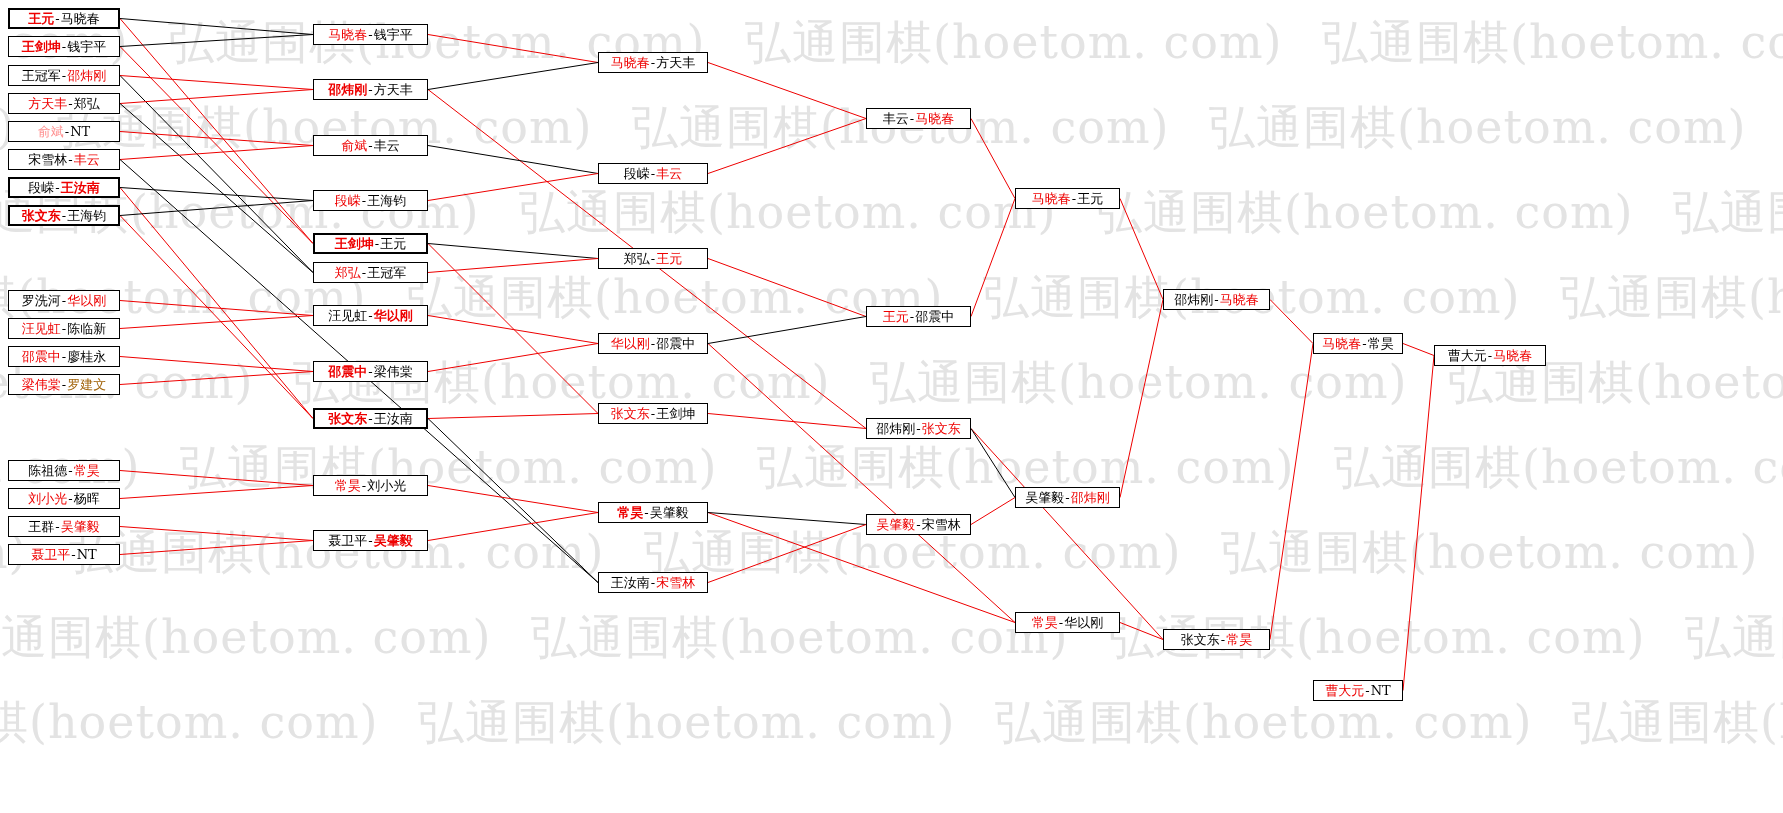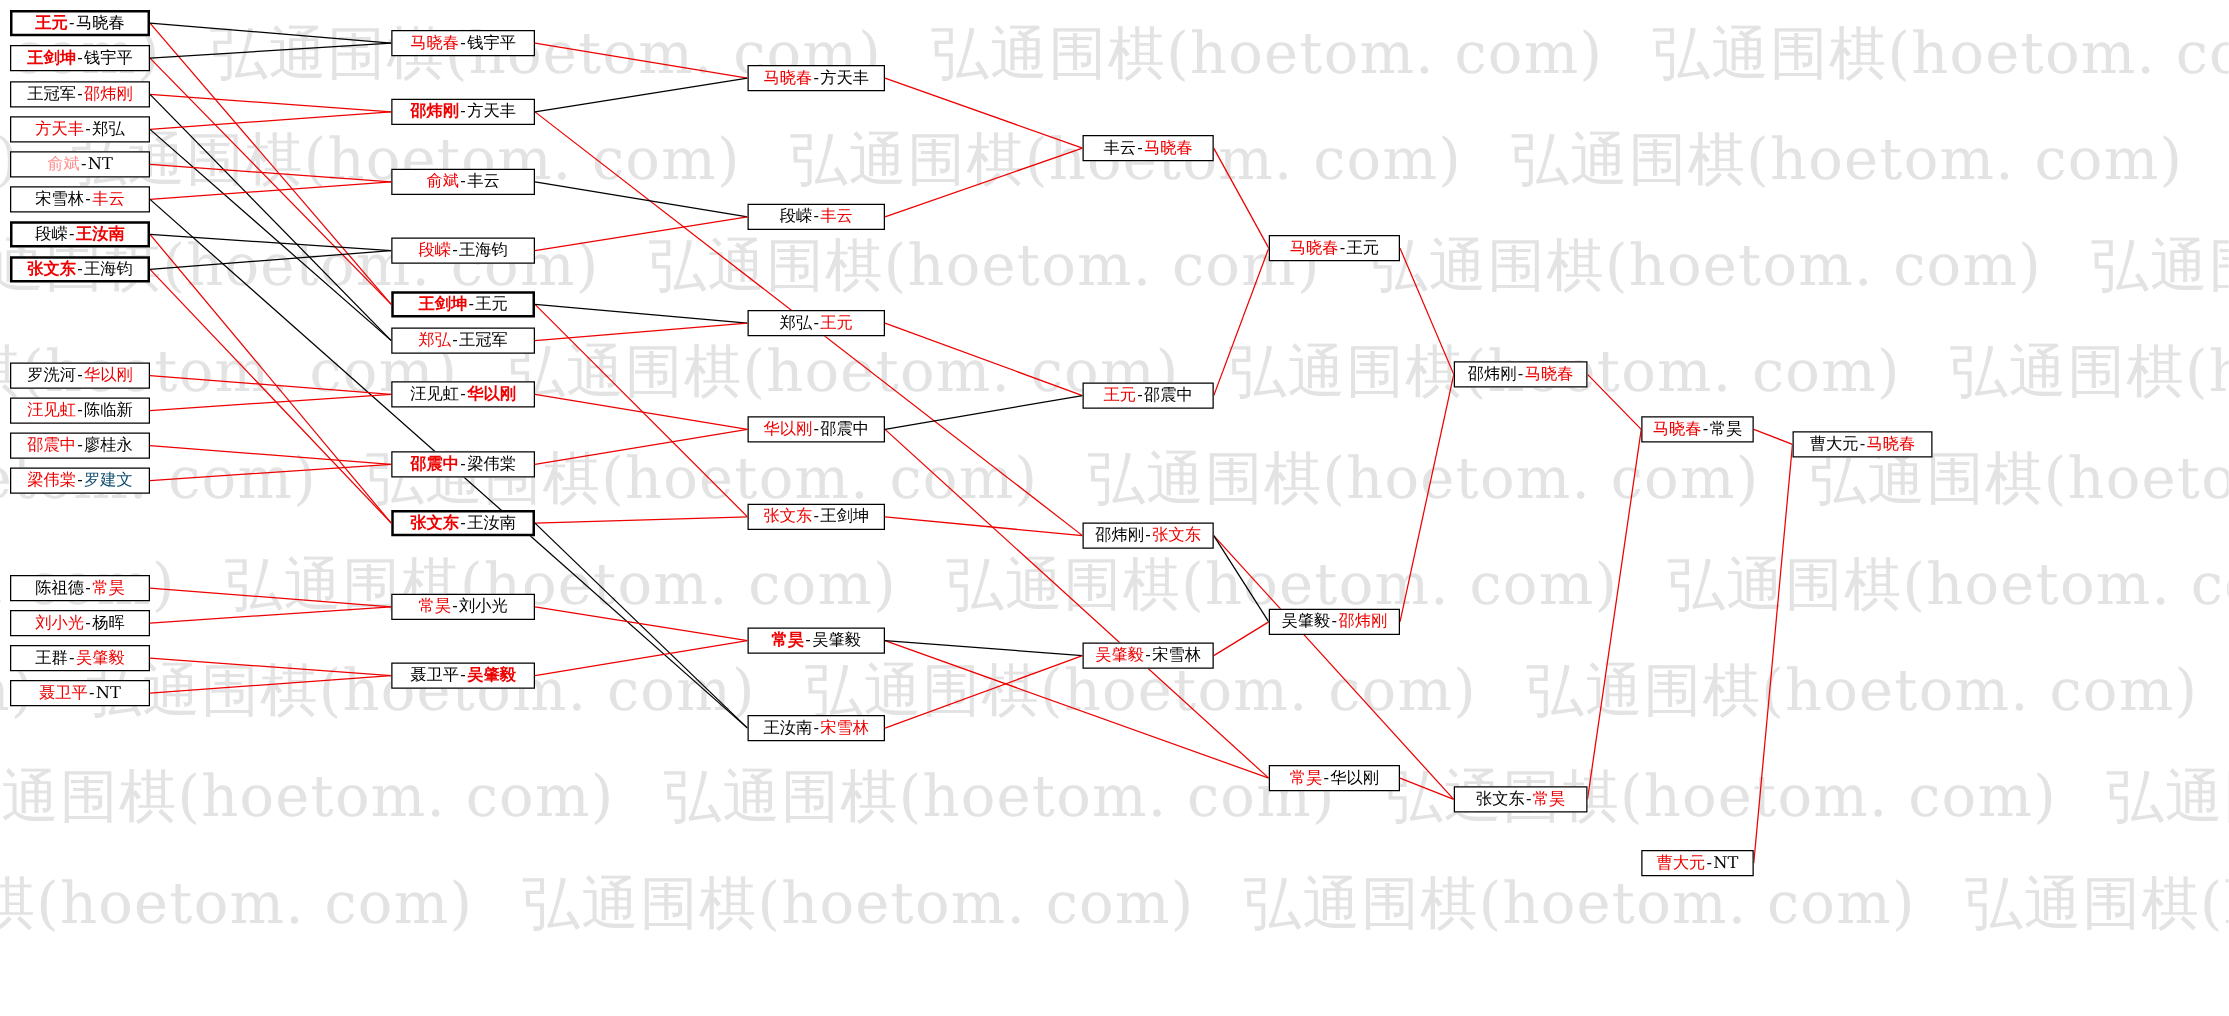--- a/index.html
+++ b/index.html
@@ -193,21 +193,21 @@
         <span class="pname" style="color: rgb(0, 0, 0);">陈临新</span>
       </div>
       <div class="match" style="left: 8px; top: 346px; width: 112px; background: rgb(255, 255, 255);">
         <span class="pname" style="color: rgb(238, 0, 0);">邵震中</span>
         <span class="dash">-</span>
         <span class="pname" style="color: rgb(0, 0, 0);">廖桂永</span>
       </div>
       <div class="match" style="left: 8px; top: 374px; width: 112px; background: rgb(255, 255, 255);">
         <span class="pname" style="color: rgb(238, 0, 0);">梁伟棠</span>
         <span class="dash">-</span>
-        <span class="pname" style="color: #0c4a6e;">罗建文</span>
+        <span class="pname" style="color: #a16207;">罗建文</span>
       </div>
       <div class="match" style="left: 8px; top: 460px; width: 112px; background: rgb(255, 255, 255);">
         <span class="pname" style="color: rgb(0, 0, 0);">陈祖德</span>
         <span class="dash">-</span>
         <span class="pname" style="color: rgb(238, 0, 0);">常昊</span>
       </div>
       <div class="match" style="left: 8px; top: 488px; width: 112px; background: rgb(255, 255, 255);">
         <span class="pname" style="color: rgb(238, 0, 0);">刘小光</span>
         <span class="dash">-</span>
         <span class="pname" style="color: rgb(0, 0, 0);">杨晖</span>

